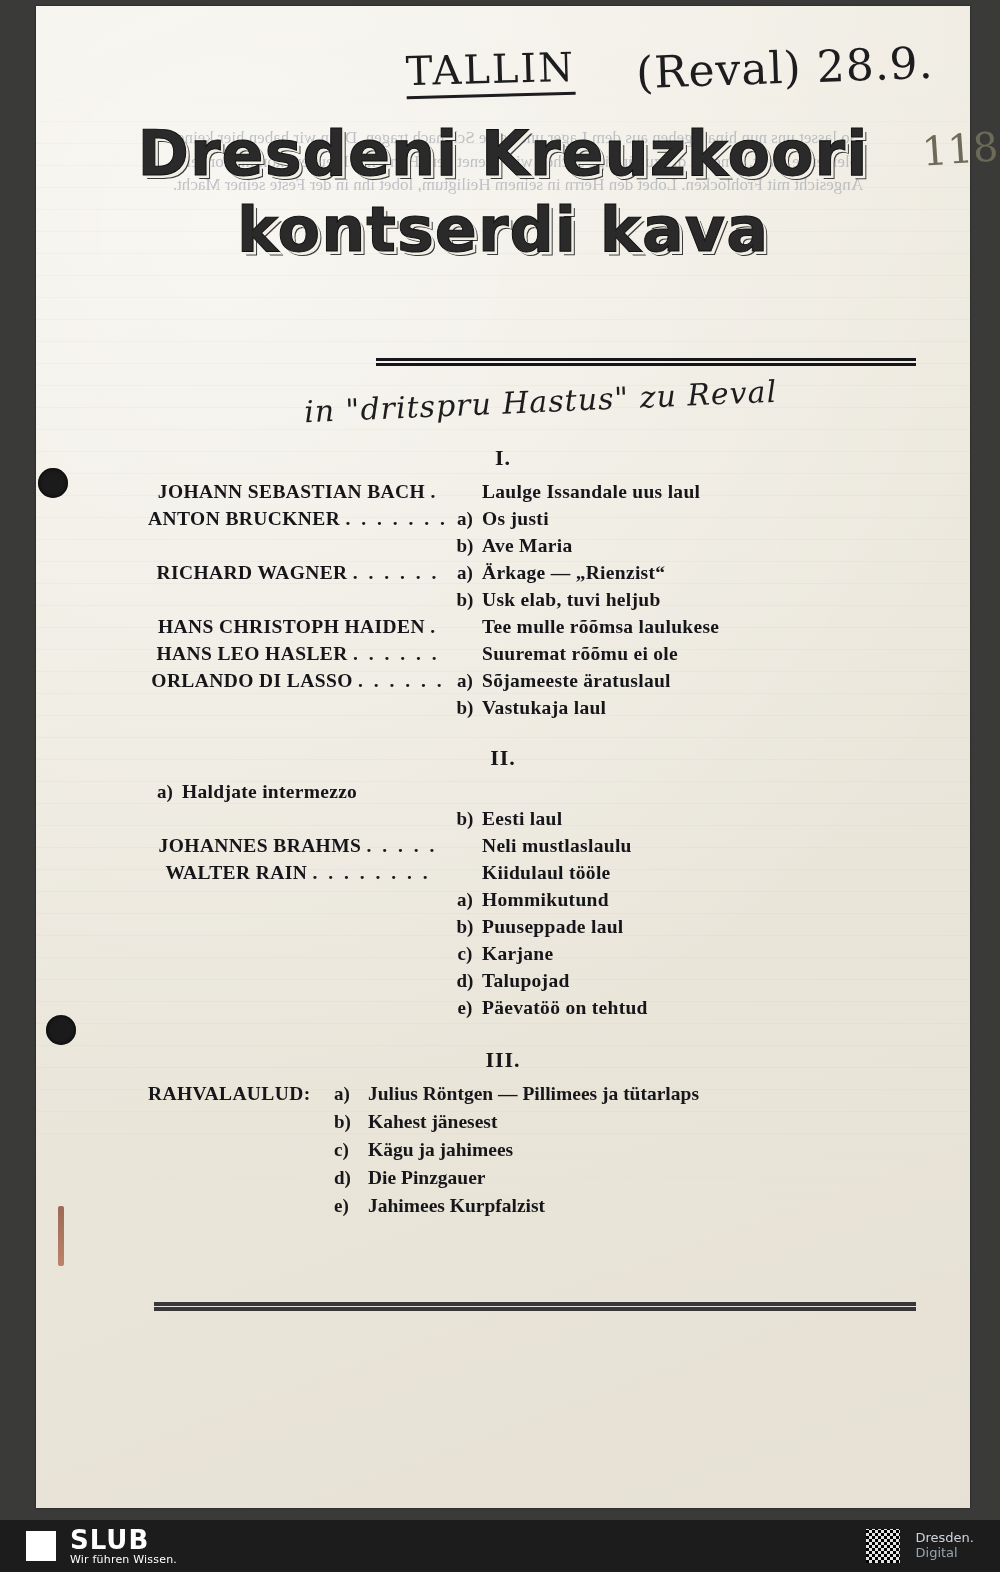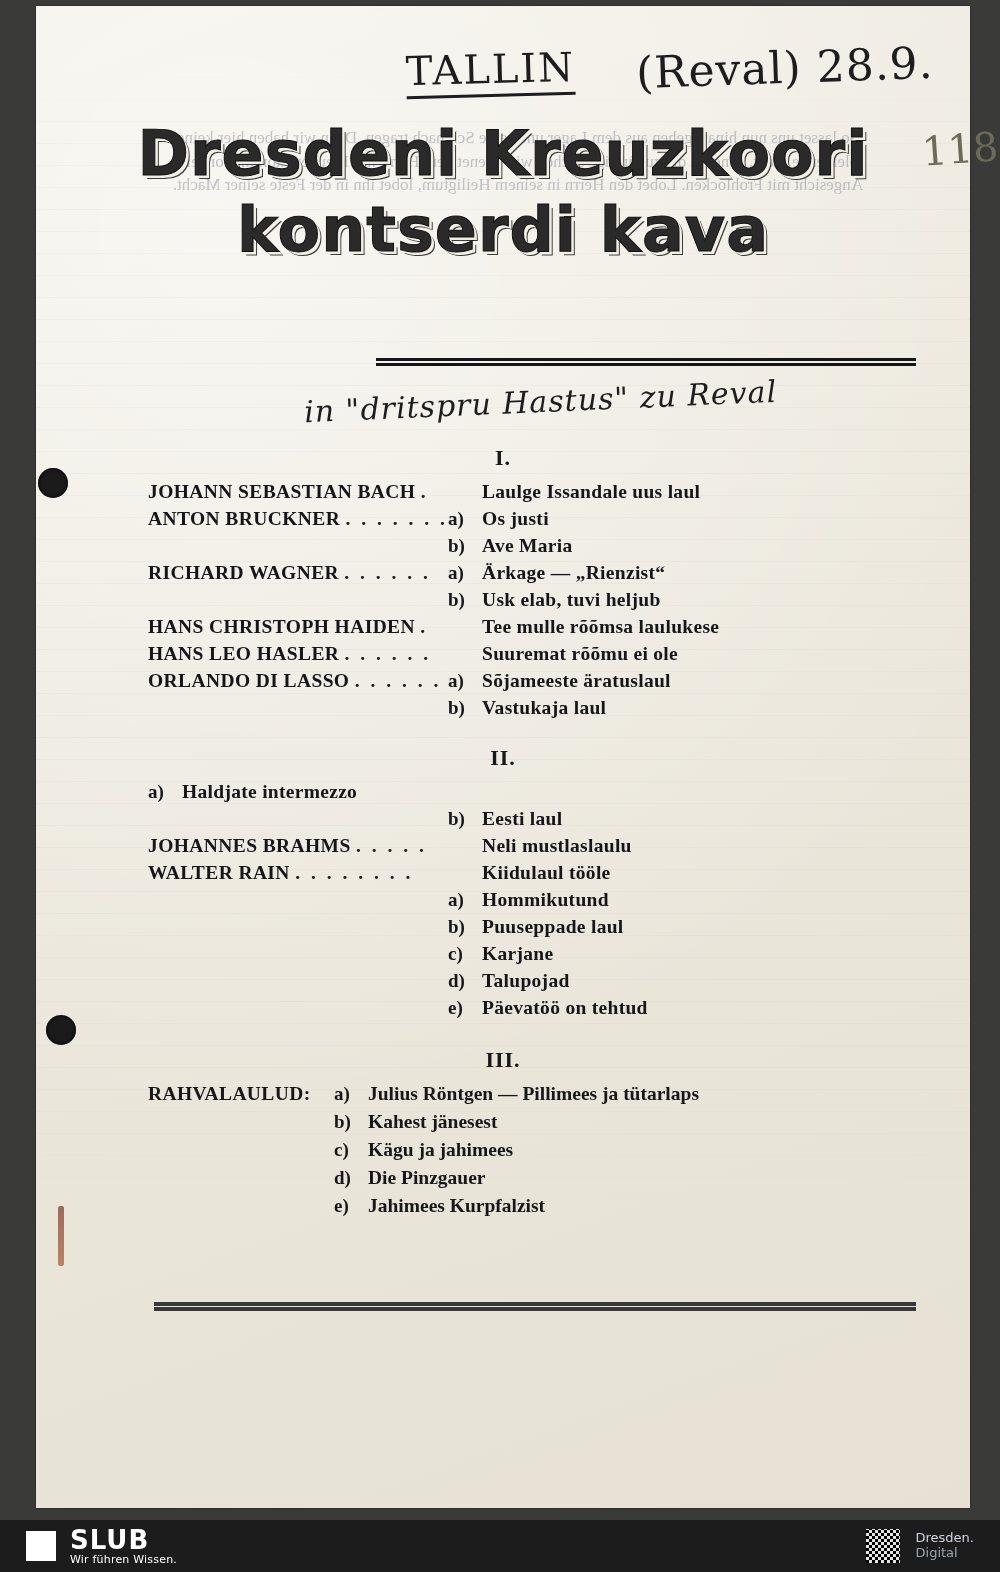--- a/index.html
+++ b/index.html
@@ -140,20 +140,21 @@
     font-weight: bold;
     font-size: 22px;
     letter-spacing: 1px;
     margin: 14px 0 10px 0;
   }
   .entry {
     display: flex;
     align-items: baseline;
     padding: 0 0 0 112px;
     margin-bottom: 5px;
+    text-align: center;
   }
   .composer {
     width: 300px;
     flex: 0 0 300px;
     font-weight: bold;
     font-size: 19.5px;
     letter-spacing: 0.4px;
     white-space: nowrap;
     overflow: hidden;
     color: #15151a;

